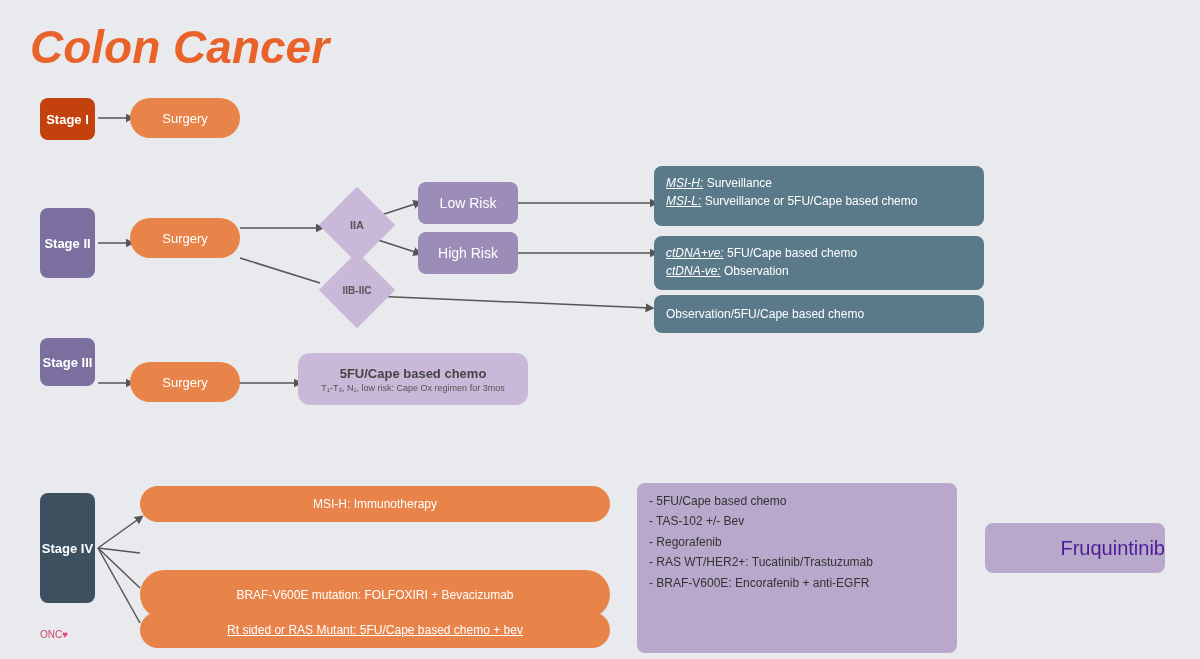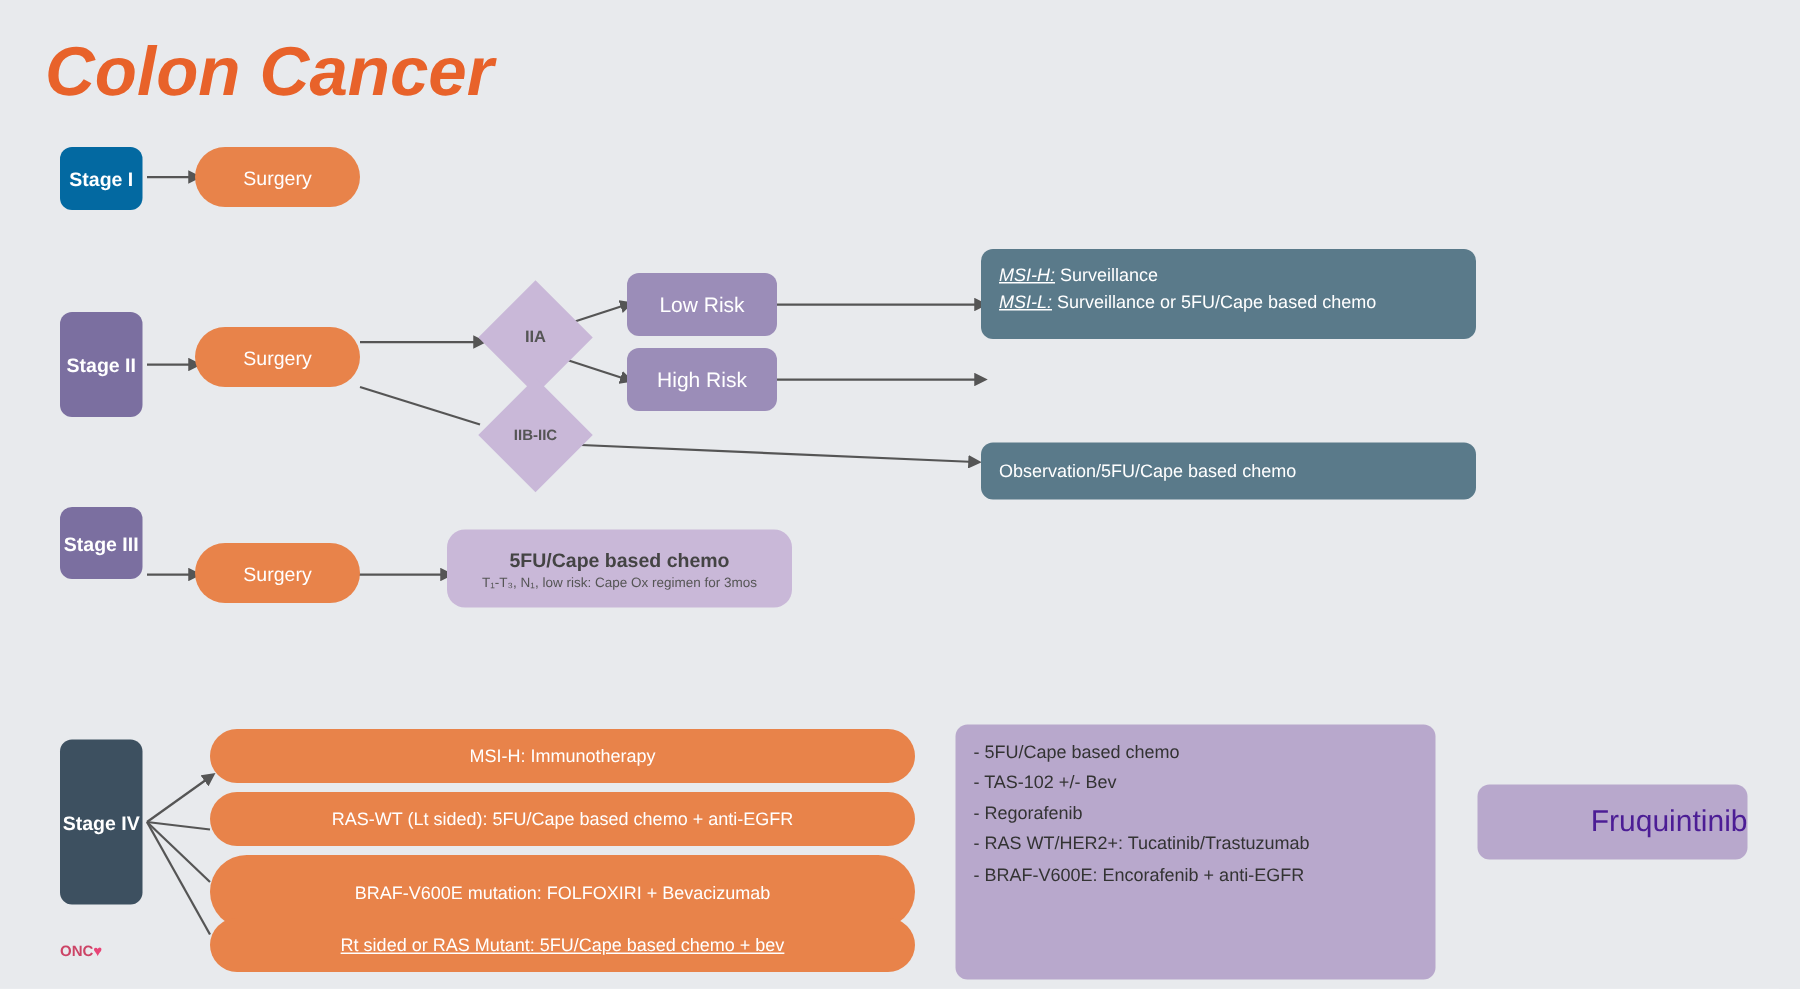--- a/index.html
+++ b/index.html
@@ -35,21 +35,21 @@
       position: absolute;
       border-radius: 6px;
       display: flex;
       align-items: center;
       justify-content: center;
       font-size: 13px;
       font-weight: bold;
       color: white;
       text-align: center;
     }
-    .stage-orange { background: #0369a1; justify-content: center; }
+    .stage-orange { background: #c2410c; justify-content: center; }
     .stage-purple { background: #7b6fa0; }
     .stage-dark { background: #3d5060; }
 
     
     .pill-box {
       position: absolute;
       border-radius: 30px;
       display: flex;
       align-items: center;
       justify-content: center;
@@ -120,21 +120,21 @@
       color: #4c1d95;
       font-weight: 500;
     }
 
     .logo {
       position: absolute;
       bottom: 8px;
       left: 10px;
       font-size: 10px;
       color: #cc4466;
-      font-weight: bold;
+      font-weight: normal;
       text-align: center;
     }
 
     u { text-decoration: underline; }
     em { font-style: italic; }
   </style>
 </head>
 <body>
 
 <div class="page">
@@ -206,20 +206,23 @@
     </div>
 
     <div class="risk-box risk-purple" style="left:388px;top:144px;width:100px;height:42px;text-align:right;">
       <span>High Risk</span>
     </div>
 
     <div class="info-box info-teal" style="left:624px;top:78px;width:330px;min-height:60px;">
       <span><u><em>MSI-H:</em></u> Surveillance<br><u><em>MSI-L:</em></u> Surveillance or 5FU/Cape based chemo</span>
     </div>
 
+    <div class="info-box info-teal" style="left:624px;top:148px;width:330px;min-height:54px;">
+      <span><u><em>ctDNA+ve:</em></u> 5FU/Cape based chemo<br><u><em>ctDNA-ve:</em></u> Observation</span>
+    </div>
 
     <div class="info-box info-teal" style="left:624px;top:207px;width:330px;height:38px;display:flex;align-items:center;">
       <span>Observation/5FU/Cape based chemo</span>
     </div>
 
     <div class="stage-box stage-purple" style="left:10px;top:250px;width:55px;height:48px;border-radius:8px;">
       <span>Stage III</span>
     </div>
     <div class="pill-box pill-orange" style="left:100px;top:274px;width:110px;height:40px;">
       <span>Surgery</span>
@@ -229,23 +232,20 @@
       <span style="font-size:13px;color:#444;font-weight:600;">5FU/Cape based chemo</span>
       <span style="font-size:9px;color:#555;margin-top:2px;text-align:center;">T₁-T₃, N₁, low risk: Cape Ox regimen for 3mos</span>
     </div>
 
     <div class="stage-box stage-dark" style="left:10px;top:405px;width:55px;height:110px;border-radius:8px;">
       <span>Stage IV</span>
     </div>
 
     <div class="stage4-pill" style="left:110px;top:398px;width:470px;height:36px;">
       <span>MSI-H: Immunotherapy</span>
-    </div>
-    <div class="stage4-pill" style="left:110px;top:440px;width:470px;height:36px;">
-      <span>RAS-WT (Lt sided): 5FU/Cape based chemo + anti-EGFR</span>
     </div>
     <div class="stage4-pill" style="left:110px;top:482px;width:470px;height:49px;">
       <span>BRAF-V600E mutation: FOLFOXIRI + Bevacizumab</span>
     </div>
     <div class="stage4-pill" style="left:110px;top:524px;width:470px;height:36px;text-decoration:underline;">
       <span>Rt sided or RAS Mutant: 5FU/Cape based chemo + bev</span>
     </div>
 
     <div class="info-box info-light-purple" style="left:607px;top:395px;width:320px;height:170px;font-size:12px;color:#333;line-height:1.7;">
       <span>

